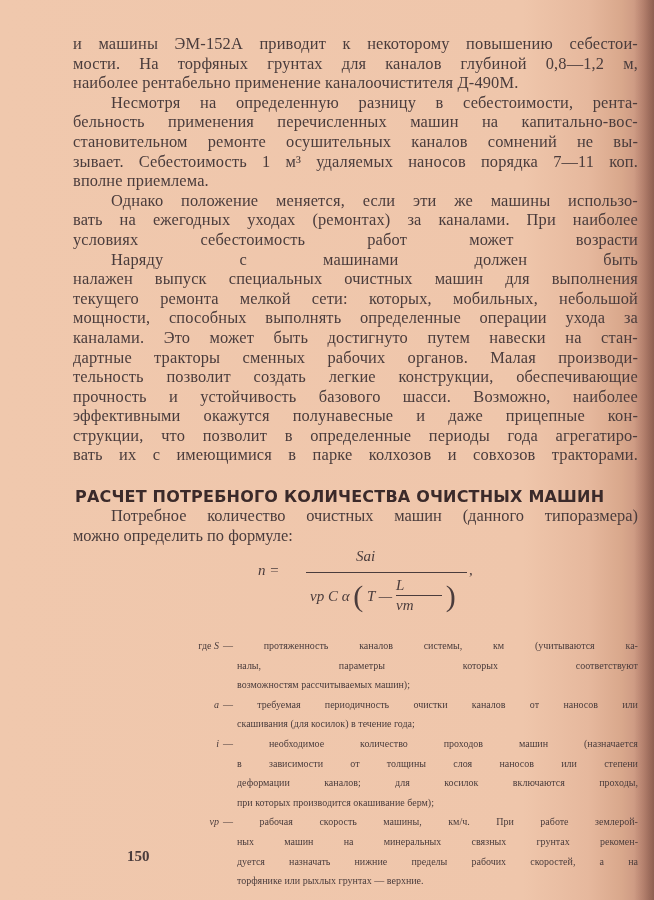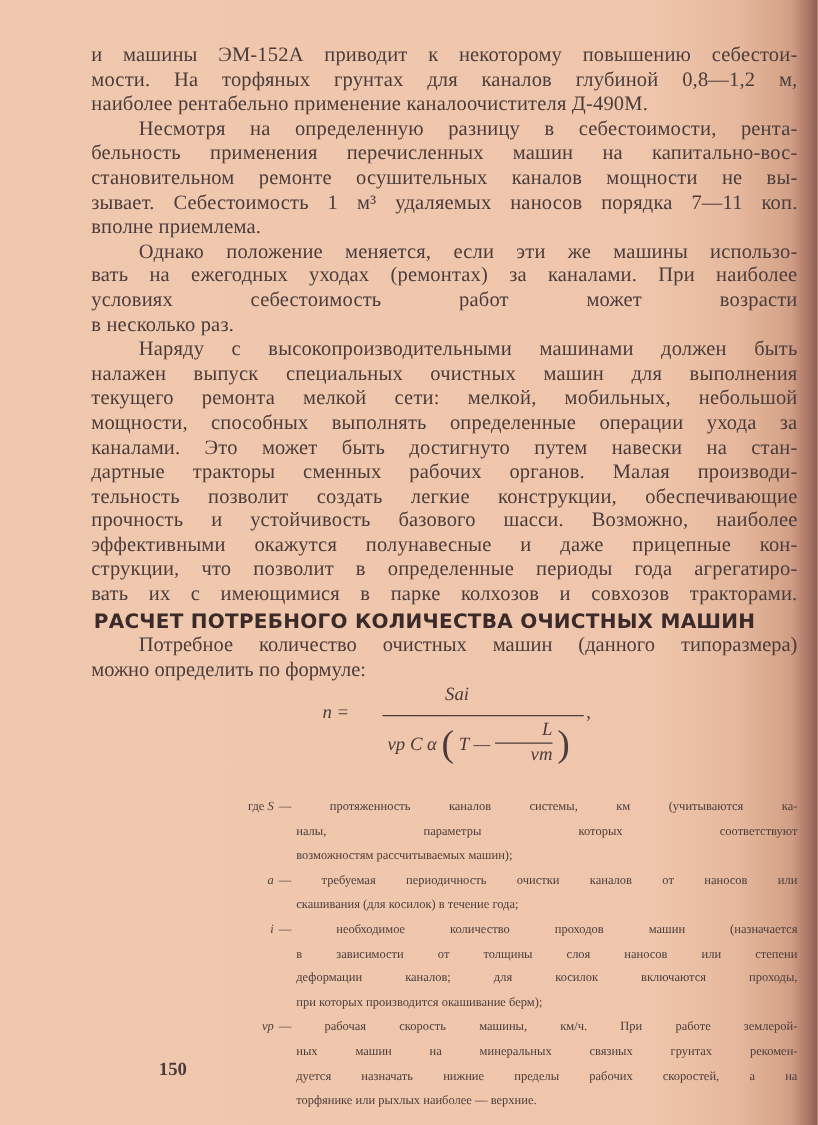--- a/index.html
+++ b/index.html
@@ -36,21 +36,21 @@
     .block { position: absolute; left: 73px; width: 565px; font-size: 16.4px; line-height: 19.6px; }
     .formula {
       position: absolute; left: 258px; top: 548px; width: 200px; height: 60px;
       font-size: 15px; font-style: italic;
     }
     .formula .lhs { position: absolute; left: 0; top: 14px; }
     .formula .num { position: absolute; left: 98px; top: 0; }
     .formula .bar { position: absolute; left: 48px; top: 24px; width: 161px; height: 1px; background: #4a3c3c; }
     .formula .den { position: absolute; left: 52px; top: 26px; white-space: nowrap; }
     .formula .paren { font-style: normal; font-size: 30px; position: relative; top: 5px; }
-    .formula .inner { display: inline-block; vertical-align: middle; text-align: right; position: relative; top: -2px;}
+    .formula .inner { display: inline-block; vertical-align: middle; text-align: left; position: relative; top: -2px;}
     .formula .innerbar { display:block; height:1px; background:#4a3c3c; width: 46px; margin: 1px 0; }
     .formula .comma { position: absolute; left: 211px; top: 14px; font-style: normal; }
     .defs { position: absolute; left: 73px; top: 636px; width: 565px; font-size: 10px; line-height: 19.6px; }
     .def-row { display: flex; }
     .def-term { width: 146px; text-align: right; white-space: nowrap; flex: none; }
     .def-term .sym { font-style: italic; }
     .def-body { flex: 1; padding-left: 4px; }
     .def-body .line { justify-content: space-between; }
     .page-number {
       position: absolute; left: 80px; top: 848px; font-size: 15px; font-weight: bold; color: #4a3c3c; margin-left: 47px;
@@ -102,21 +102,21 @@
         <span>перечисленных</span>
         <span>машин</span>
         <span>на</span>
         <span>капитально-вос-</span>
       </div>
     <div class="line">
         <span>становительном</span>
         <span>ремонте</span>
         <span>осушительных</span>
         <span>каналов</span>
-        <span>мощности</span>
+        <span>сомнений</span>
         <span>не</span>
         <span>вы-</span>
       </div>
     <div class="line">
         <span>зывает.</span>
         <span>Себестоимость</span>
         <span>1</span>
         <span>м³</span>
         <span>удаляемых</span>
         <span>наносов</span>
@@ -147,45 +147,43 @@
         <span>При</span>
         <span>наиболее</span>
       </div>
     <div class="line">
         <span>условиях</span>
         <span>себестоимость</span>
         <span>работ</span>
         <span>может</span>
         <span>возрасти</span>
       </div>
-    <div class="line last">в несколько раз.</div>
 
     <div class="line indent">
         <span>Наряду</span>
         <span>с</span>
-        <span>высокопроизводительными</span>
         <span>машинами</span>
         <span>должен</span>
         <span>быть</span>
       </div>
     <div class="line">
         <span>налажен</span>
         <span>выпуск</span>
         <span>специальных</span>
         <span>очистных</span>
         <span>машин</span>
         <span>для</span>
         <span>выполнения</span>
       </div>
     <div class="line">
         <span>текущего</span>
         <span>ремонта</span>
         <span>мелкой</span>
         <span>сети:</span>
-        <span>мелкой,</span>
+        <span>которых,</span>
         <span>мобильных,</span>
         <span>небольшой</span>
       </div>
     <div class="line">
         <span>мощности,</span>
         <span>способных</span>
         <span>выполнять</span>
         <span>определенные</span>
         <span>операции</span>
         <span>ухода</span>
@@ -397,19 +395,19 @@
         <div class="line" style="padding-left:14px;">
             <span>дуется</span>
             <span>назначать</span>
             <span>нижние</span>
             <span>пределы</span>
             <span>рабочих</span>
             <span>скоростей,</span>
             <span>а</span>
             <span>на</span>
           </div>
-        <div class="line last" style="padding-left:14px;">торфянике или рыхлых наиболее — верхние.</div>
+        <div class="line last" style="padding-left:14px;">торфянике или рыхлых грунтах — верхние.</div>
       </div>
     </div>
   </div>
 
   <div class="page-number">150</div>
 </div>
 
 </body></html>

